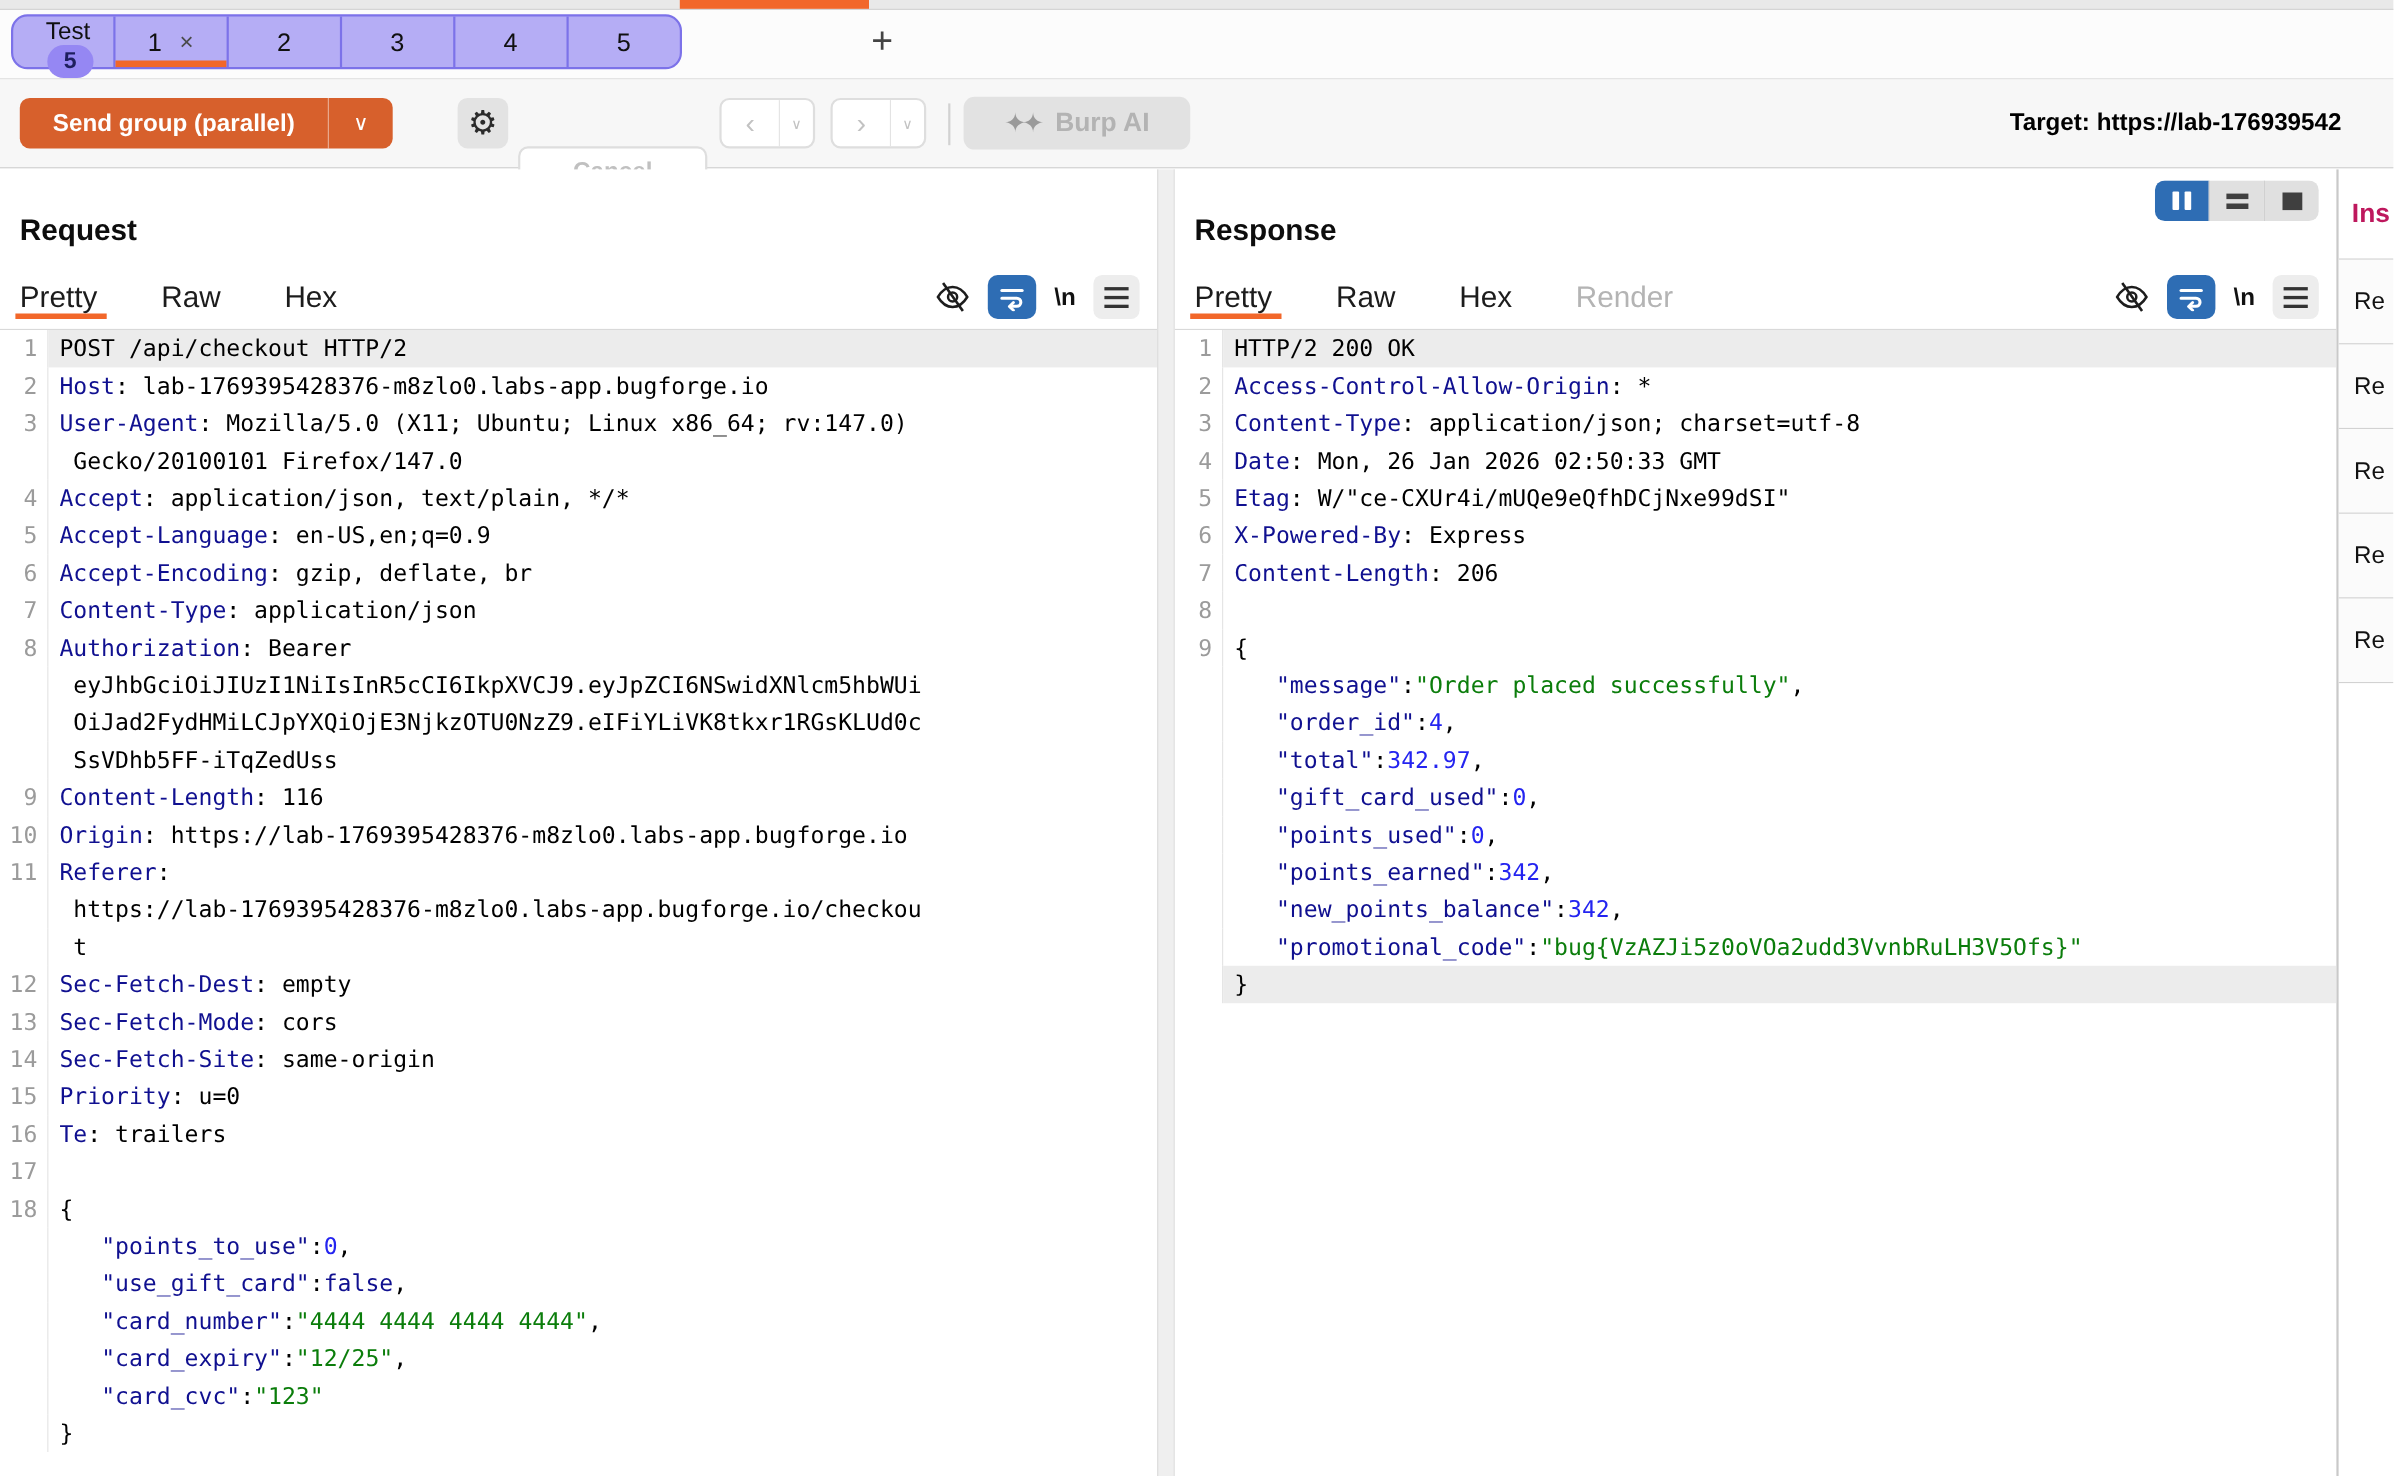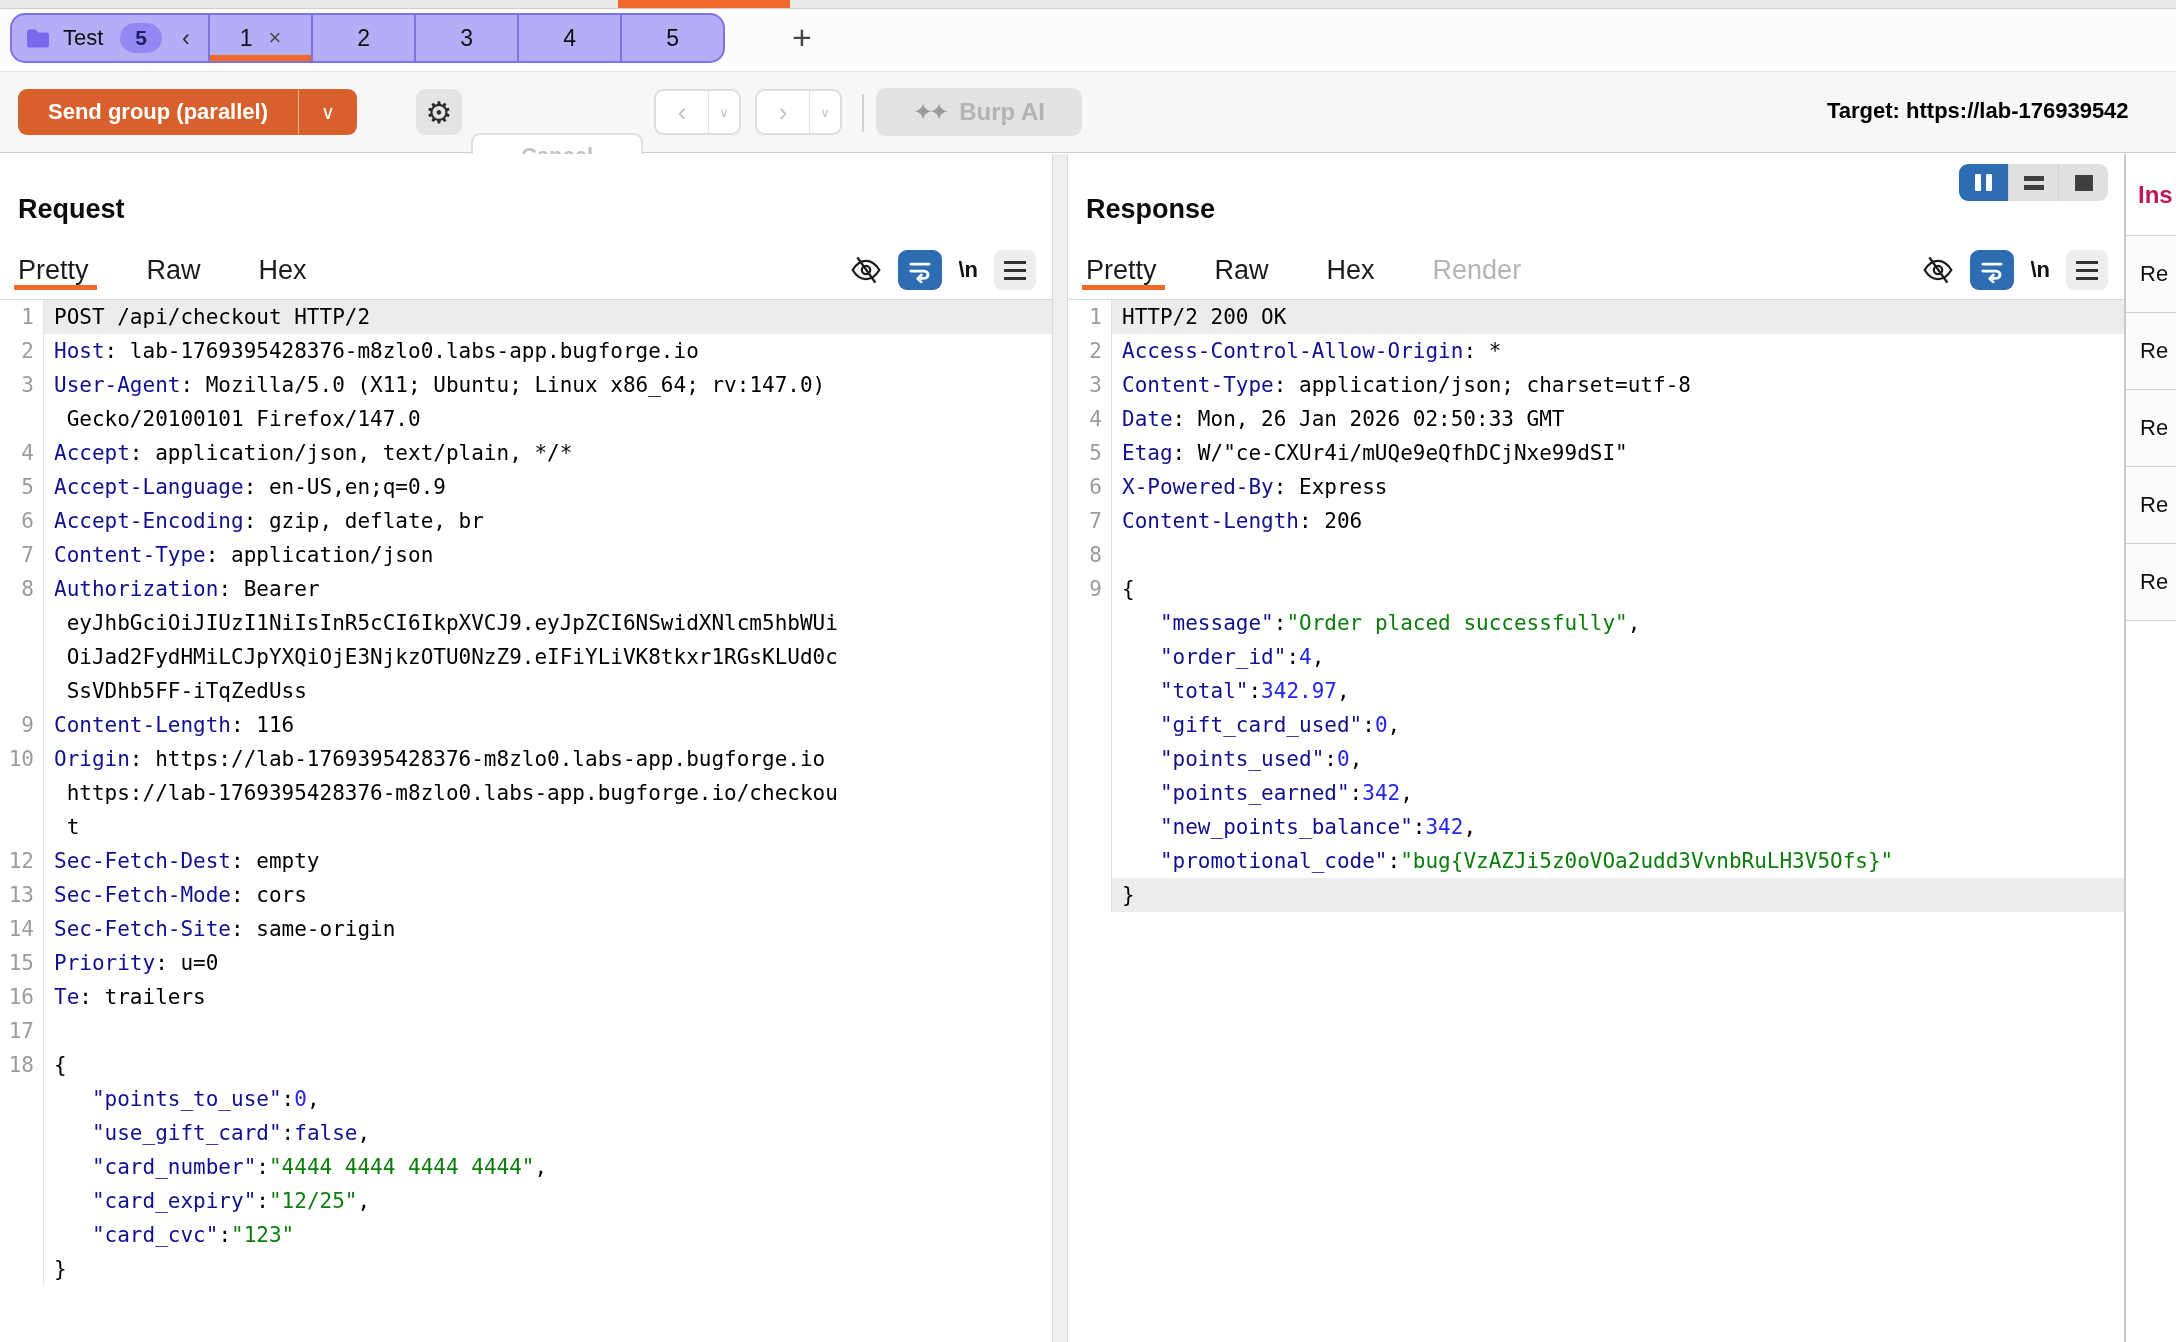--- a/index.html
+++ b/index.html
@@ -10,21 +10,21 @@
   }
 
   
   .topstrip{position:absolute;left:0;top:0;width:2176px;height:8px;background:#e9e9e9;border-bottom:1px solid #cfcfcf;}
   .topstrip-active{position:absolute;left:618px;top:0;width:172px;height:8px;background:#f2672a;}
 
   
   .tabrow{position:absolute;left:0;top:9px;width:2176px;height:62px;background:#fcfcfc;}
   .tabgroup{position:absolute;left:10px;top:4px;height:50px;display:flex;align-items:stretch;
     background:#b5adf5;border:2px solid #7c72e9;border-radius:15px;box-sizing:border-box;}
-  .tg-head{display:flex;align-items:center;padding:0 18px 0 14px;}
+  .tg-head{display:flex;align-items:center;padding:0 18px 0 14px;flex-direction:column;}
   .tg-name{font-size:22px;color:#101010;margin-left:13px;}
   .badge{margin-left:17px;background:#9587f3;border-radius:16px;padding:3px 15px;font-weight:bold;font-size:21px;color:#1e1e5e;}
   .collapse{margin-left:20px;font-size:24px;color:#333;line-height:1;cursor:default;}
   .tg-tabs{display:flex;align-items:stretch;}
   .tg-tab{position:relative;width:101px;display:flex;align-items:center;justify-content:center;
     border-left:2px solid #7c72e9;font-size:23px;color:#101010;}
   .tg-tab .close{margin-left:16px;font-size:22px;color:#4b4b4b;}
   .tg-tab .active-bar{position:absolute;left:0;right:0;bottom:0;height:6px;background:#f2672a;}
   .newtab{position:absolute;left:792px;top:8px;font-size:34px;font-weight:300;color:#444;line-height:40px;}
 
@@ -245,20 +245,24 @@
         </div>
         <div class="crow">
           <span class="lnum">9</span>
           <span class="code"><span class="c-h">Content-Length</span><span class="c-t">: 116</span></span>
         </div>
         <div class="crow">
           <span class="lnum">10</span>
           <span class="code"><span class="c-h">Origin</span><span class="c-t">: https://lab-1769395428376-m8zlo0.labs-app.bugforge.io</span></span>
         </div>
         <div class="crow">
+          <span class="lnum">11</span>
+          <span class="code"><span class="c-h">Referer</span><span class="c-t">:</span></span>
+        </div>
+        <div class="crow">
           <span class="lnum"></span>
           <span class="code"><span class="c-t"> https://lab-1769395428376-m8zlo0.labs-app.bugforge.io/checkou</span></span>
         </div>
         <div class="crow">
           <span class="lnum"></span>
           <span class="code"><span class="c-t"> t</span></span>
         </div>
         <div class="crow">
           <span class="lnum">12</span>
           <span class="code"><span class="c-h">Sec-Fetch-Dest</span><span class="c-t">: empty</span></span>

